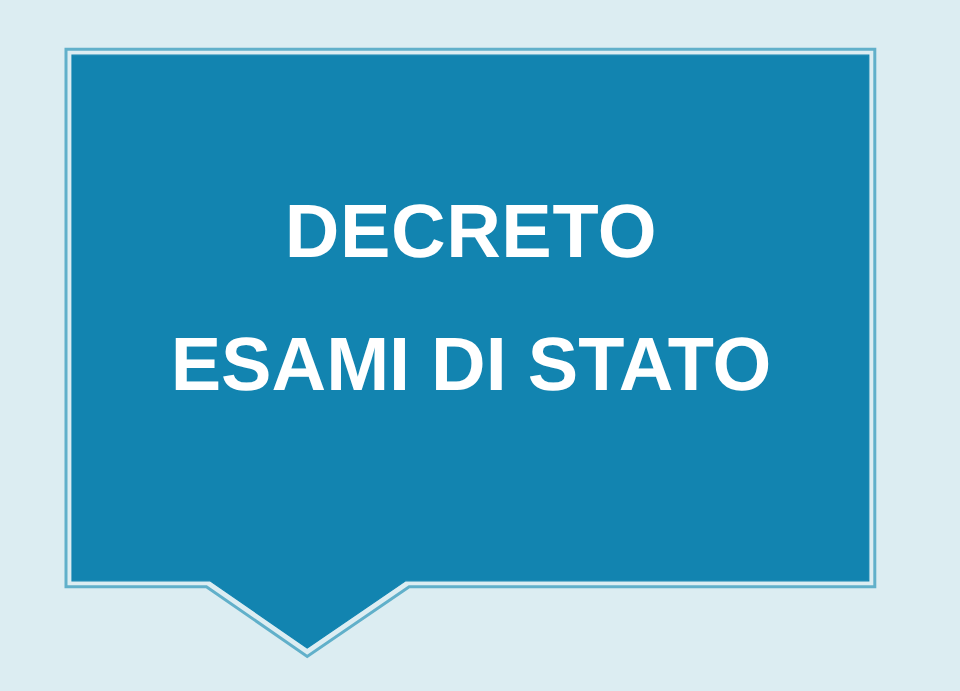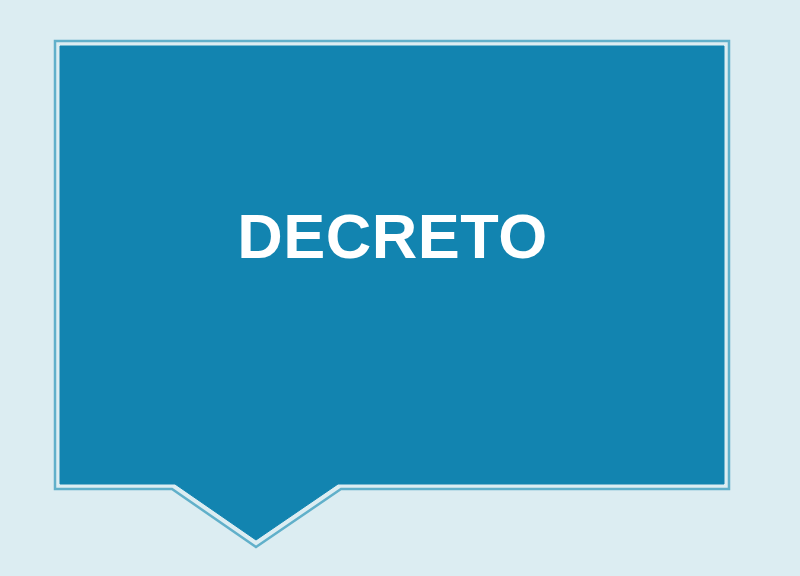--- a/index.html
+++ b/index.html
@@ -34,21 +34,21 @@
     position: absolute;
     left: 0;
     top: 0;
     display: block;
   }
 
   
   .headline {
     position: absolute;
     left: 58px;
-    top: 40px;
+    top: 52px;
     width: 669px;
     height: 445px;
     display: flex;
     flex-direction: column;
     align-items: center;
     justify-content: center;
     box-sizing: border-box;
     padding-bottom: 4px;
   }
 
@@ -91,15 +91,16 @@
       <polygon points="55,41 729,41 729,489 341,489 256,547 172,489 55,489" fill="none" stroke="#61b0ca" stroke-width="2.5" stroke-linejoin="miter"></polygon>
 
       <polygon points="58.5,44.5 725.5,44.5 725.5,485.5 339,485.5 256,542 174,485.5 58.5,485.5" fill="none" stroke="#dcedf2" stroke-width="2" stroke-linejoin="miter"></polygon>
 
       <polygon points="60,46 724,46 724,484 338,484 256,540 175,484 60,484" fill="#1284b0" stroke="#1284b0" stroke-width="1" stroke-linejoin="miter"></polygon>
     </svg>
   </div>
 
   <div class="headline">
     <span class="headline-line line-1">DECRETO</span>
+    <span class="headline-line line-2">ESAMI DI STATO</span>
   </div>
 
 </div>
 
 </body></html>

